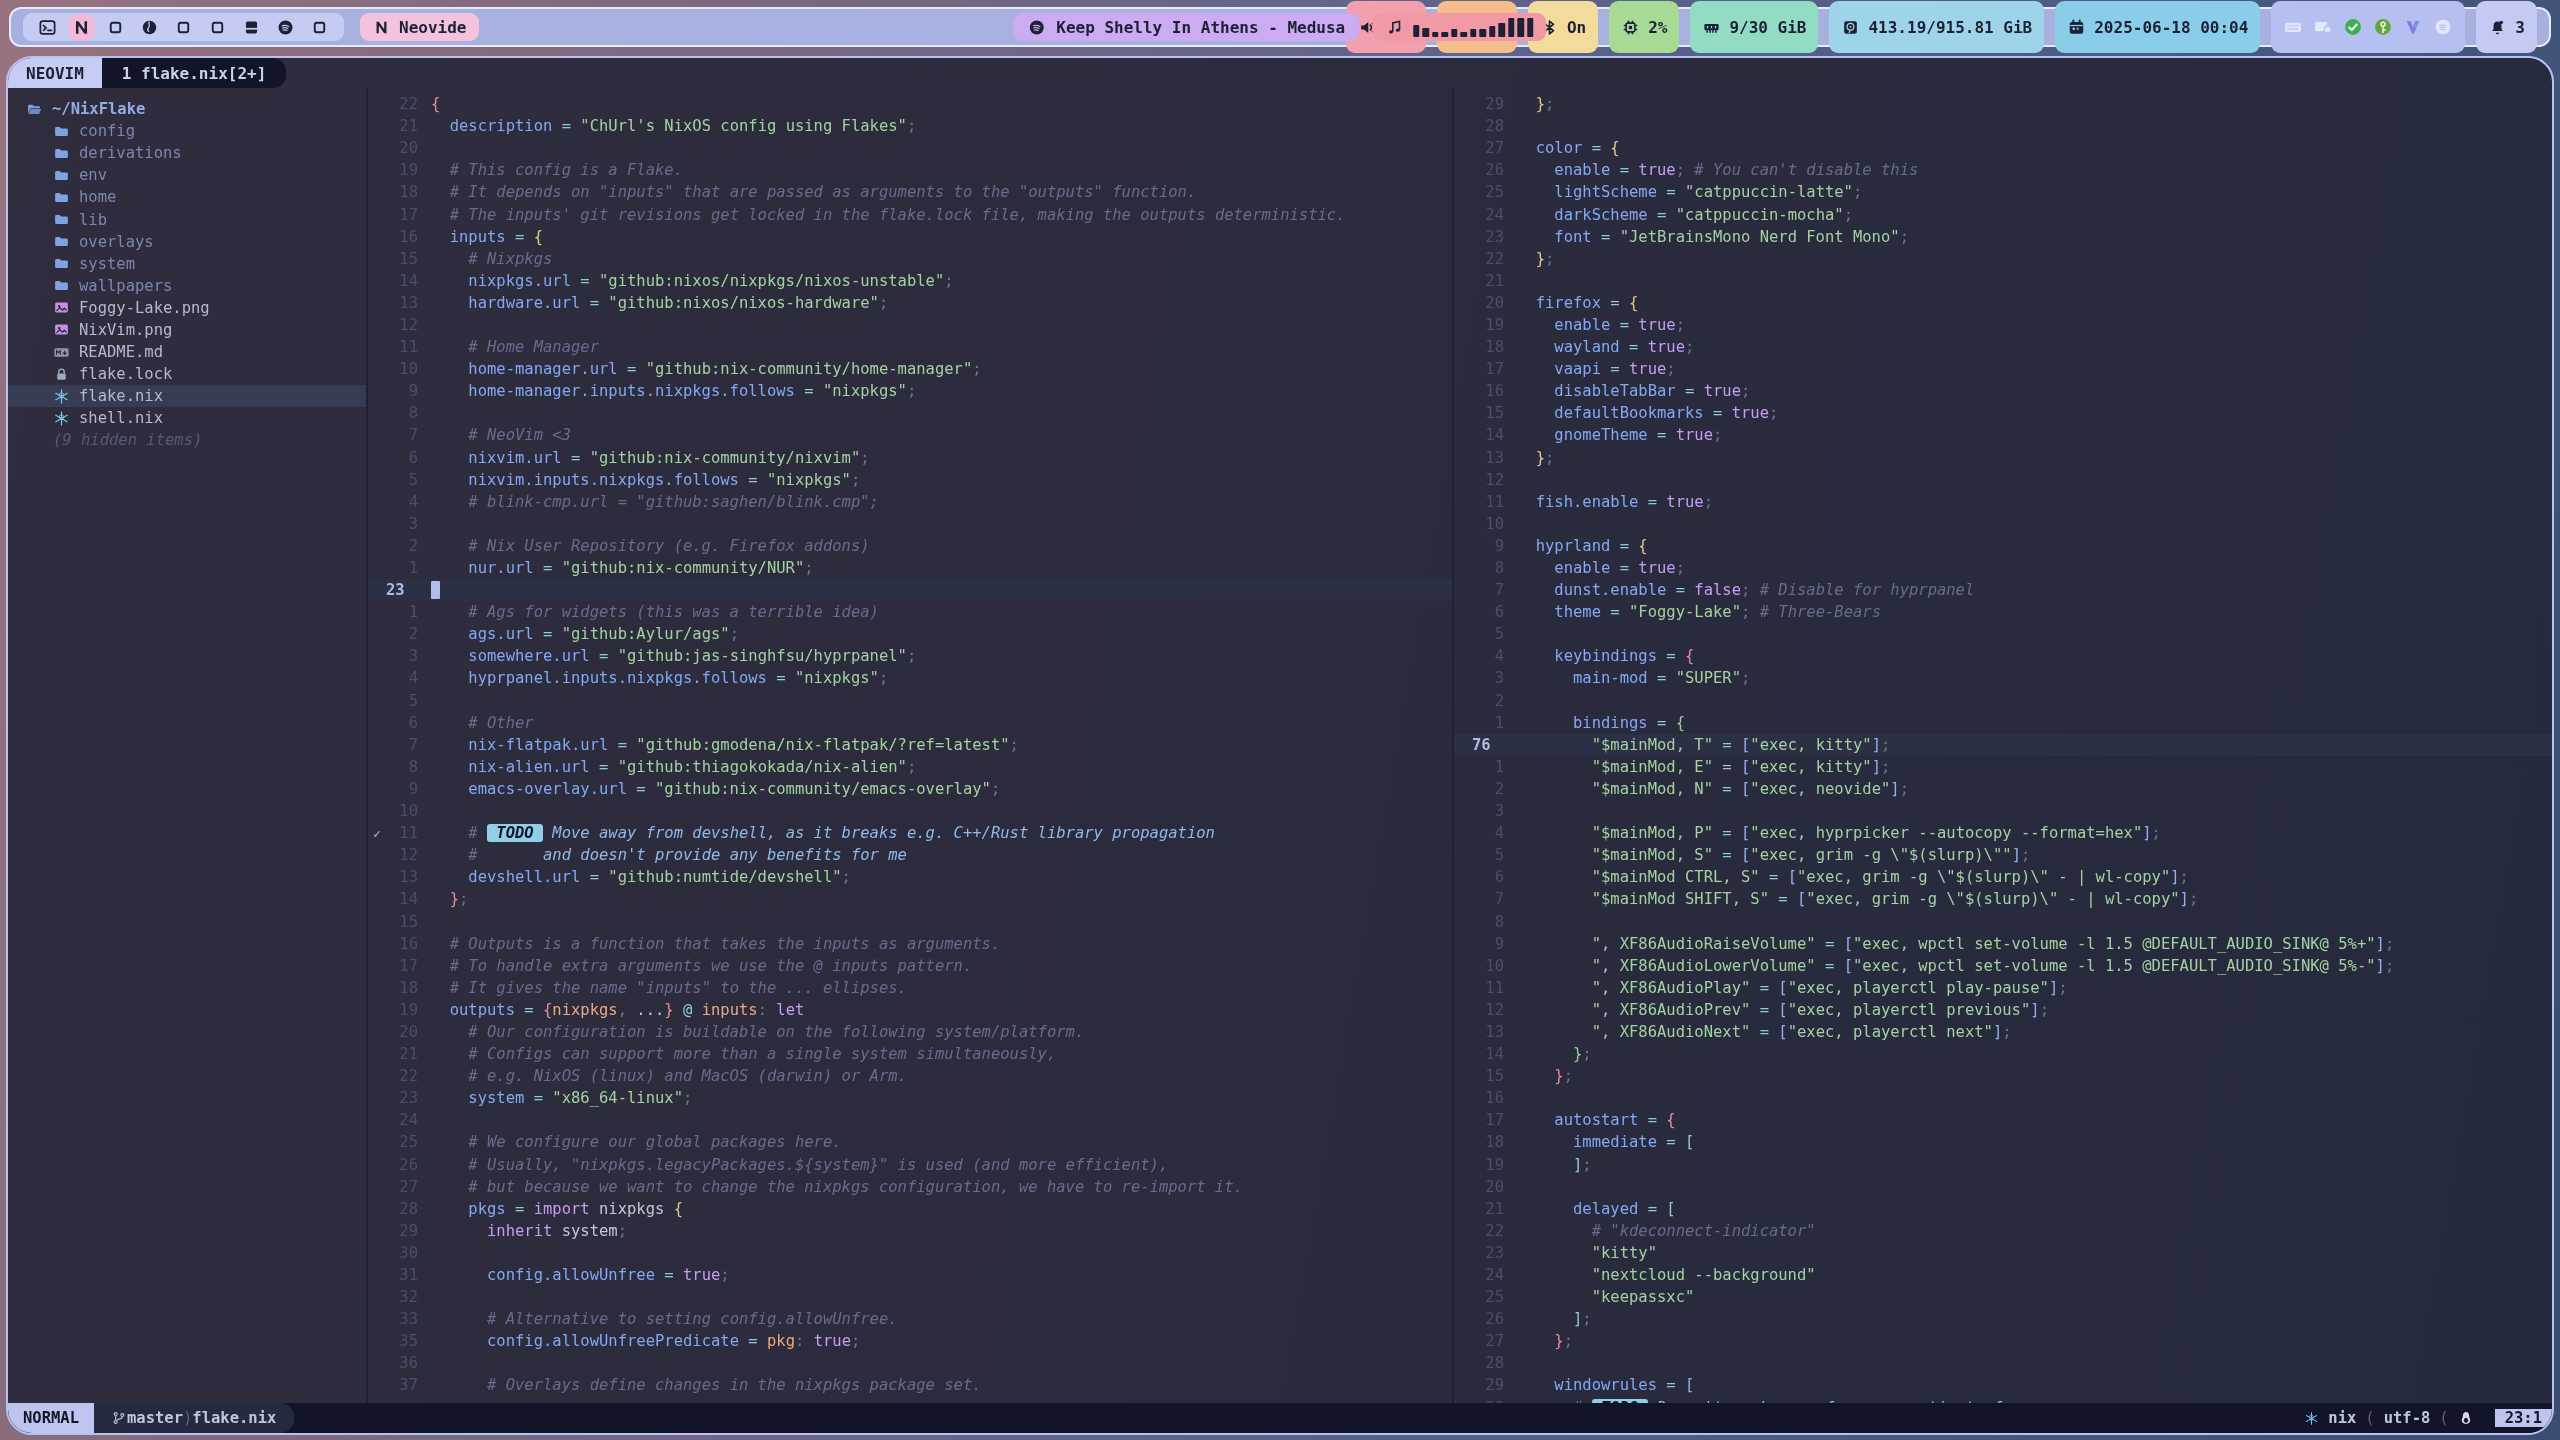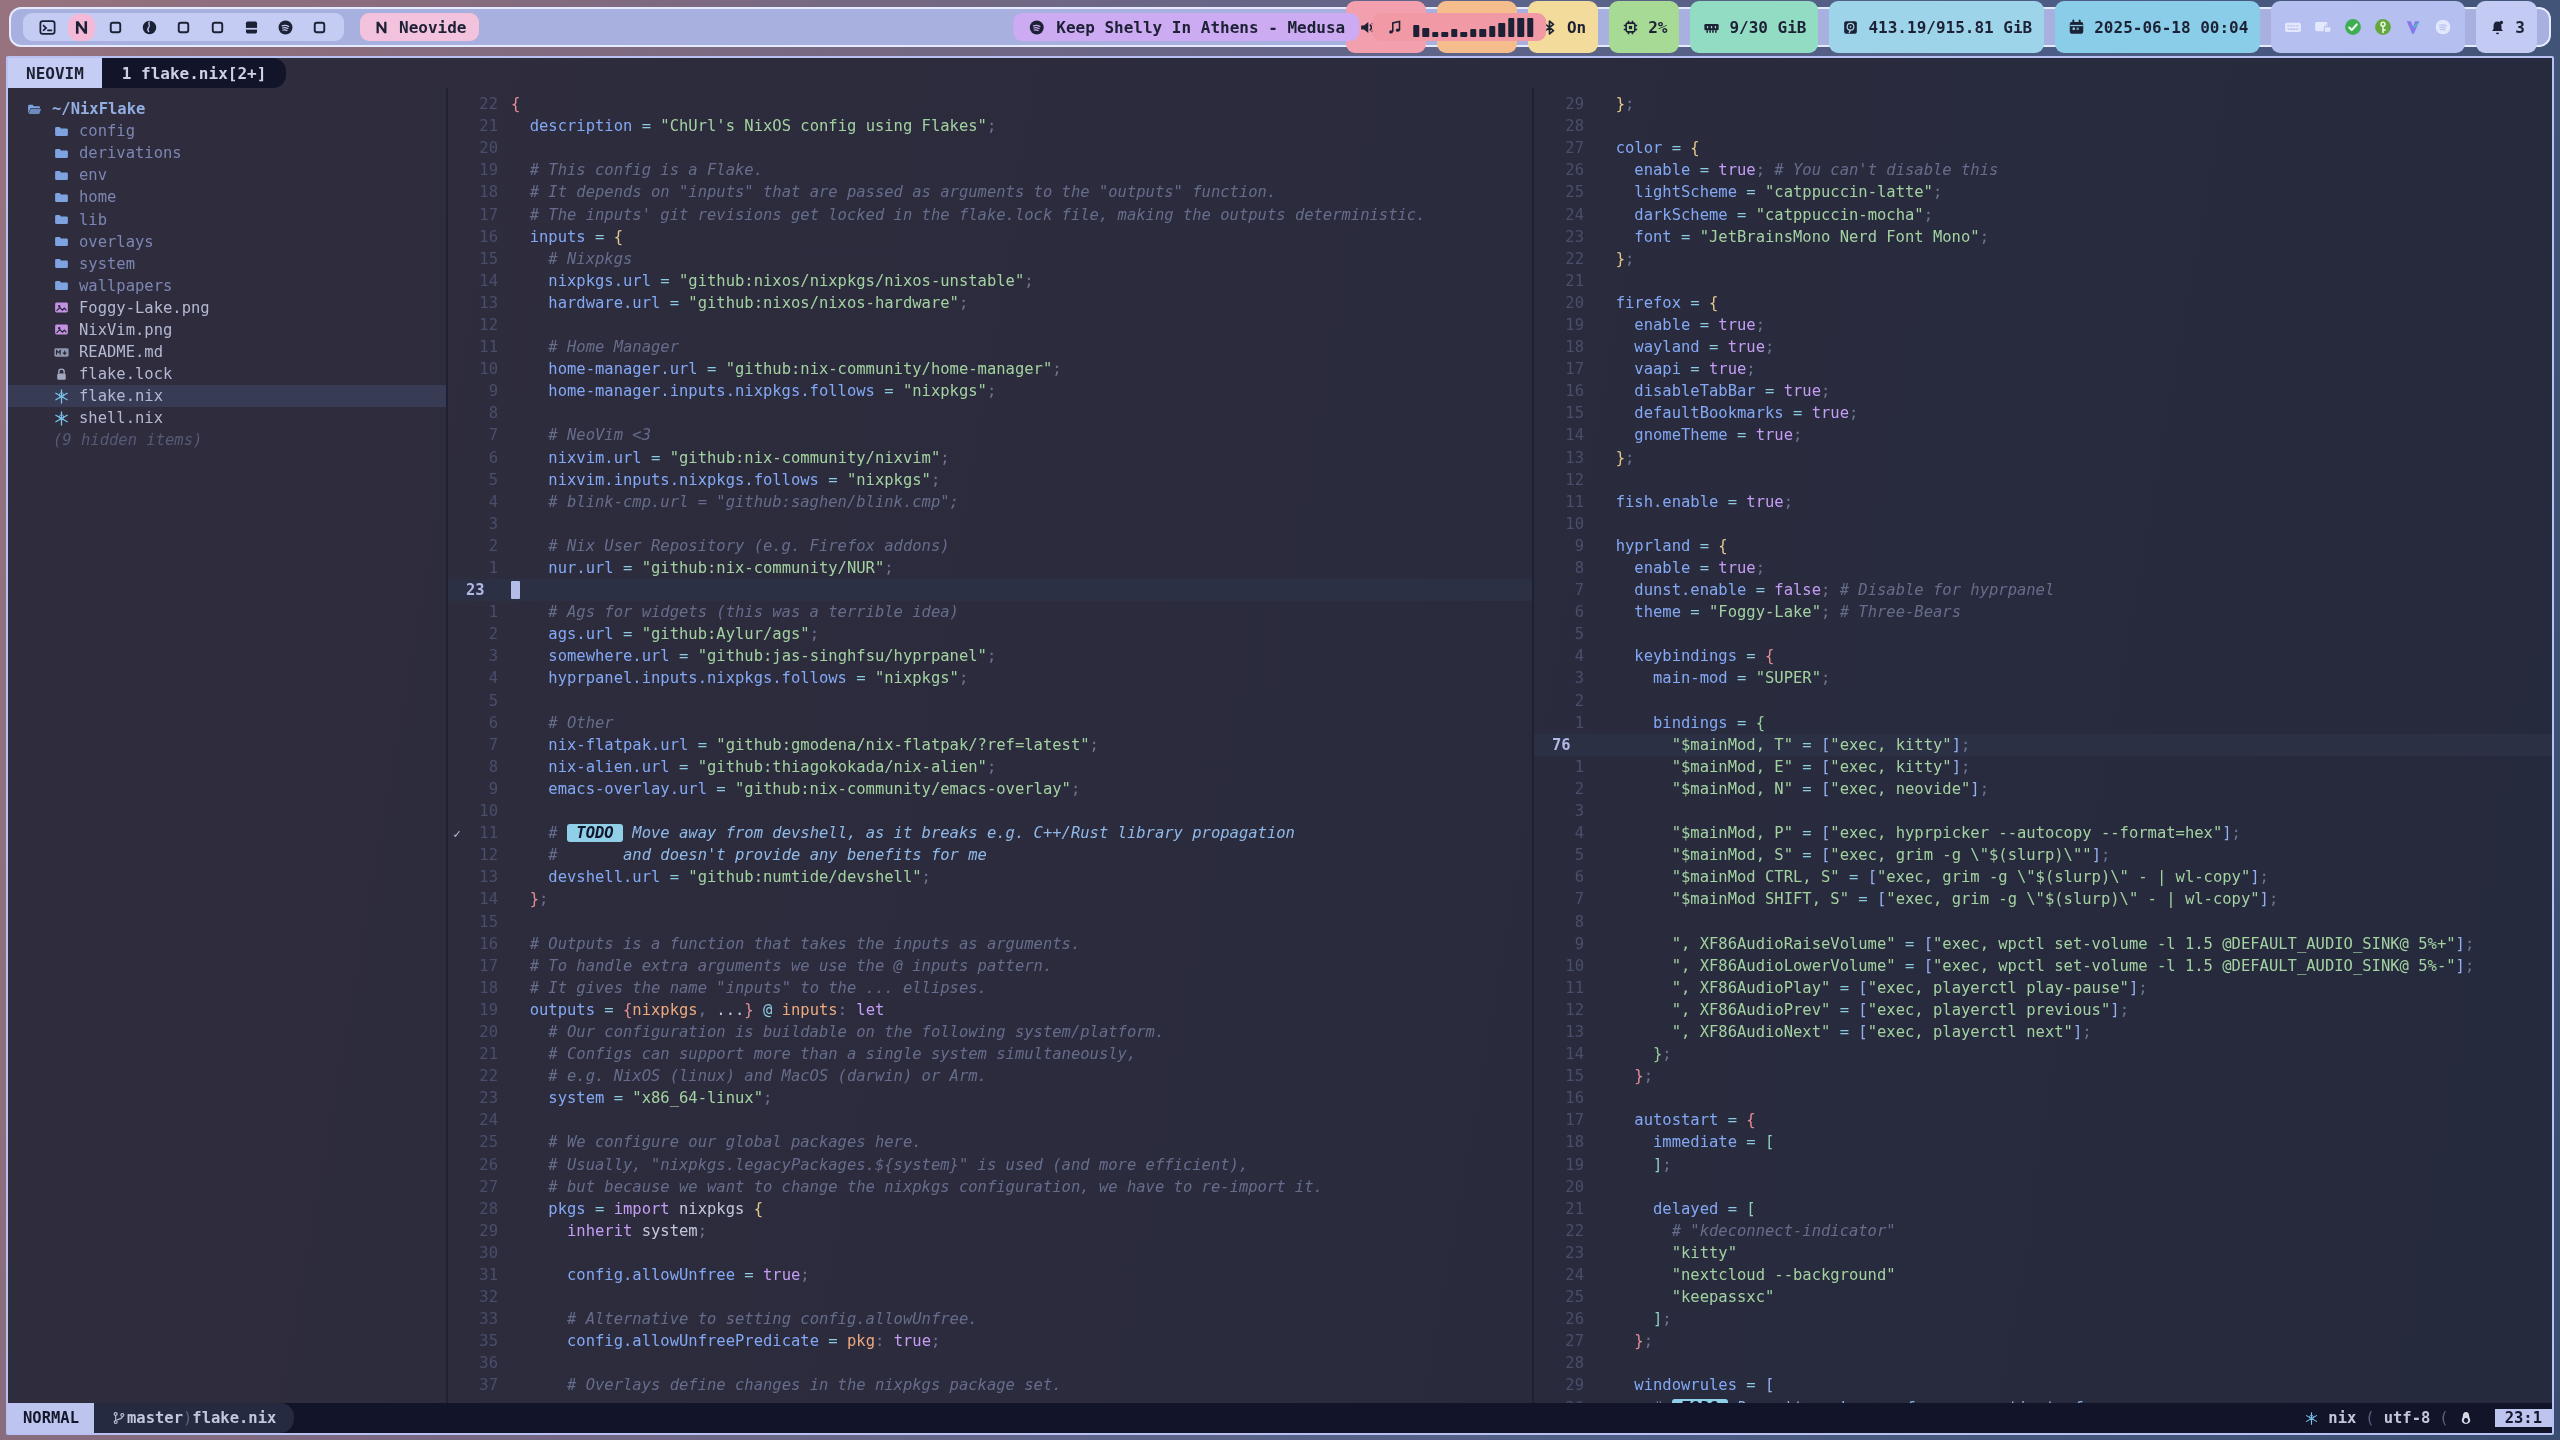--- a/index.html
+++ b/index.html
@@ -24,28 +24,28 @@
   .vbars{display:flex;align-items:flex-end;gap:3px;height:19px}
   .vbar{width:6.5px;background:#1d2135;border-radius:1px}
   .right-group{margin-left:auto;display:flex;gap:11px;align-items:center}
   .pill{height:28px;border-radius:9px;display:flex;align-items:center;gap:8px;padding:12px 12px;font-weight:bold;font-size:16px;color:#1d2135;}
   .picon{width:19px;height:19px;display:flex;flex:none}
   .picon svg{width:100%;height:100%}
   .tray-pill{background:#b6c0f0;--hole:#b6c0f0;gap:10px}
   .tray-pill .picon{width:20px;height:20px;color:#e3e8fd}
   .bell-pill{background:#c3cbf4;--hole:#c3cbf4}
   
-  #window{position:absolute;top:56px;left:6px;right:6px;bottom:5px;border:2px solid #b9c1f2;border-radius:2px;
+  #window{position:absolute;top:56px;left:6px;right:6px;bottom:5px;border:2px solid #b9c1f2;border-radius:26px;
     background:linear-gradient(100deg,rgba(130,88,100,.13),rgba(60,76,118,.10)),#232637;
     overflow:hidden;display:flex;flex-direction:column;justify-content:space-between;}
   .tabline{height:30px;display:flex;flex:none;font-size:16px;}
   .tab-neovim{background:#c6cdf4;color:#1d2133;font-weight:bold;display:flex;align-items:center;padding:0 18px;}
   .tab-file{background:#12152a;color:#ccd1e6;display:flex;align-items:center;padding:10px 20px;border-radius:0 13px 13px 0;font-weight:bold;}
   .content{flex:1;display:flex;min-height:0;}
-  .sidebar{width:438px;flex:none;padding-top:10px;overflow:hidden;}
+  .sidebar{width:358px;flex:none;padding-top:10px;overflow:hidden;}
   .vdivider{width:2px;background:#1e2134;flex:none}
   .tree-row{height:22.1px;display:flex;align-items:center;gap:9px;font-size:15.5px;box-sizing:border-box;}
   .depth0{padding-left:18px}.depth1{padding-left:45px}
   .tree-icon{width:17px;height:17px;flex:none;display:flex;color:#7da3e0;--hole:#232637;}
   .tree-icon svg{width:100%;height:100%}
   .tree-icon[data-icon="image"]{color:#c391e0}
   .tree-icon[data-icon="markdown"]{color:#8f95ad}
   .tree-icon[data-icon="lock"]{color:#a2a8c0}
   .tree-icon[data-icon="nix"]{color:#7cc3e8}
   .tree-row.root .tree-label{color:#93aee2;font-weight:bold}

